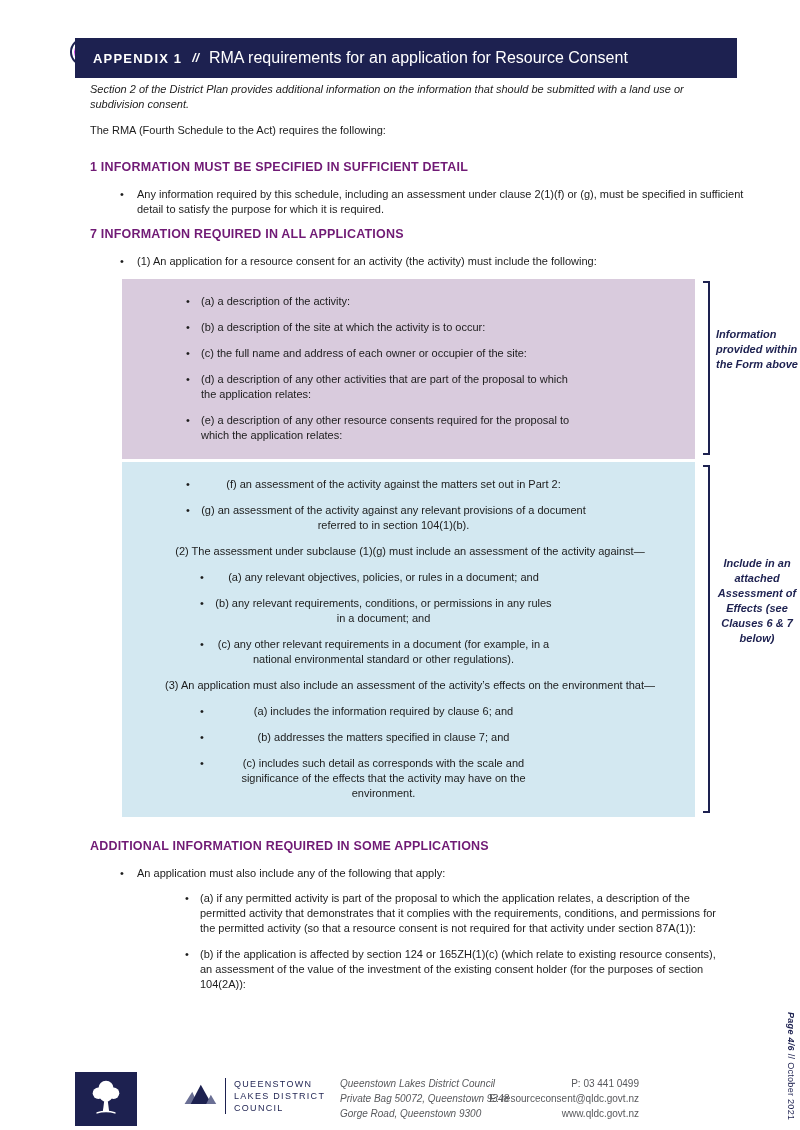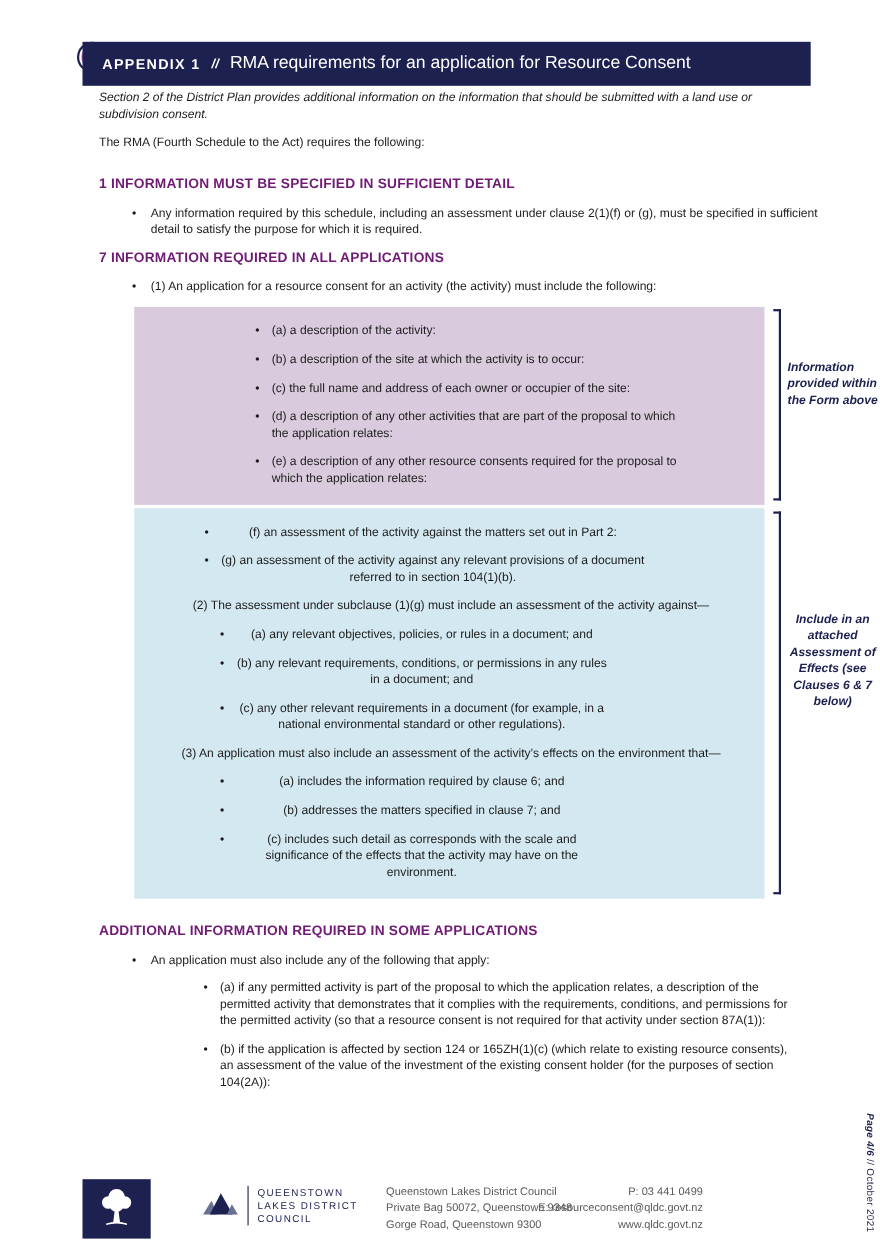--- a/index.html
+++ b/index.html
@@ -34,21 +34,21 @@
 
   .li { position:relative; font-size:11px; line-height:15px; }
   .li::before { content:"•"; position:absolute; left:0; top:0; }
   .li.top { margin-left:30px; padding-left:17px; margin-bottom:10px; max-width:625px; }
   .gap-after { margin-bottom:24px; }
   .gap-small { margin-bottom:8px; }
 
   
   .box-wrap { position:relative; width:100%; }
   .hbox { margin-left:32px; width:573px; padding:15px 20px 14px 0; }
-  .purple { background:#d9cbdd;padding-left:46px; }
+  .purple { background:#d9cbdd; }
   .blue { background:#d3e8f1; margin-top:3px; }
   .hbox .li { margin-left:64px; padding-left:15px; margin-bottom:11px; max-width:400px; }
   .hbox .li:last-child { margin-bottom:2px; }
   .hbox .clause { font-size:11px; line-height:15px; margin-left:23px; margin-bottom:11px; max-width:530px; }
   .hbox .li.inner { margin-left:78px; padding-left:15px; max-width:352px; }
 
   .bracket {
     position:absolute; left:613px; width:7px;
     border-top:2px solid #1d2150; border-right:2px solid #1d2150; border-bottom:2px solid #1d2150;
   }
@@ -66,21 +66,21 @@
 
   
   .footer { position:absolute; left:0; top:1070px; width:729px; height:60px; }
   .tree-block {
     position:absolute; left:75px; top:2px; width:62px; height:54px; background:#1d2150;
     display:flex; align-items:center; justify-content:center;
   }
   .qldc-logo { position:absolute; left:183px; top:8px; display:flex; align-items:center; gap:8px; }
   .logo-divider { width:1px; height:36px; background:#1d2150; }
   .logo-text { color:#1d2150; font-size:9px; letter-spacing:1.3px; line-height:12px; }
-  .addr { position:absolute; left:351px; top:6px; font-size:10px; line-height:15px; color:#58595c; }
+  .addr { position:absolute; left:340px; top:6px; font-size:10px; line-height:15px; color:#58595c;font-style:italic; }
   .contact { position:absolute; right:90px; top:6px; font-size:10px; line-height:15px; color:#58595c; text-align:right; }
   .page-note {
     position:absolute; right:4px; bottom:10px; writing-mode:vertical-rl;
     color:#1d2150; font-size:9px; letter-spacing:.3px; white-space:nowrap;
   }
   .page-note .b { font-weight:bold; font-style:italic; }
 </style>
 </head>
 <body>
 

